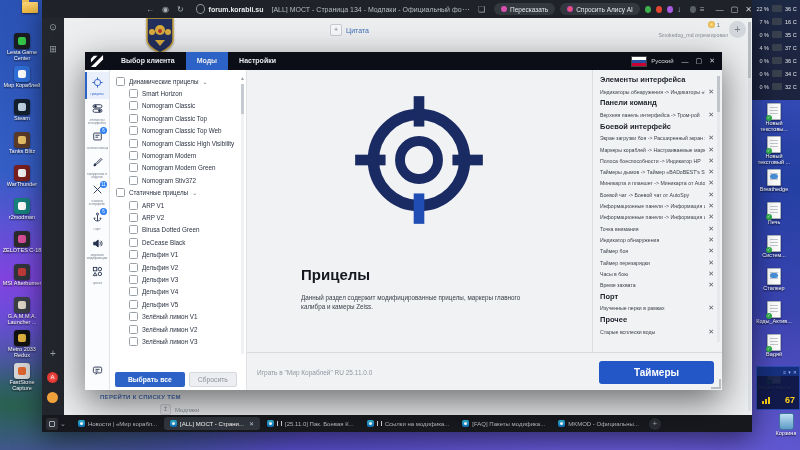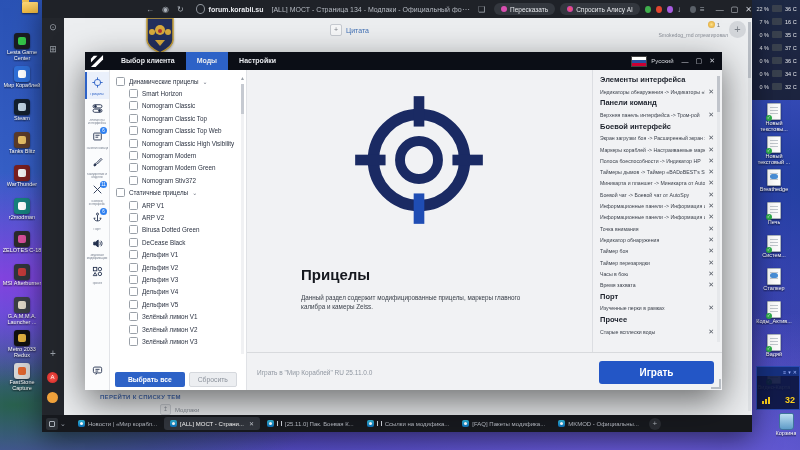--- a/index.html
+++ b/index.html
@@ -325,21 +325,21 @@
     <div class="fps-bar">
       <span>≡</span>
         <span>▾</span>
         <span>✕</span>
     </div>
     <div class="fps-steps">
         <b style="height:3px"></b>
         <b style="height:5px"></b>
         <b style="height:7px"></b>
       </div>
-    <div class="fps-val" id="fps-val" style="color: rgb(255, 210, 28);">32</div>
+    <div class="fps-val" id="fps-val" style="color: rgb(255, 210, 28);">67</div>
   </div>
 
   <div class="abs" id="recycle">
     <div class="bin"></div>
     <div class="dicon-label">Корзина</div>
   </div>
 
   <div class="abs" id="browser">
     <div class="b-chrome">
       <span class="gi" style="margin-left:104px">←</span>
@@ -733,18 +733,18 @@
           <span class="sel-t">Старые всплески воды</span>
           <span class="sel-x">✕</span>
         </div>
       </div>
     <div class="r-scroll" style="position:absolute;right:2px;top:24px;">
         <b></b>
       </div>
 
     <div class="a-footer">
       <span class="f-status">Играть в "Мир Кораблей" RU 25.11.0.0</span>
-      <div class="btn-play">Играть</div>
+      <div class="btn-play">Таймеры</div>
     </div>
     <div class="grip"></div>
   </div>
 
 </div>
 
 </body></html>

